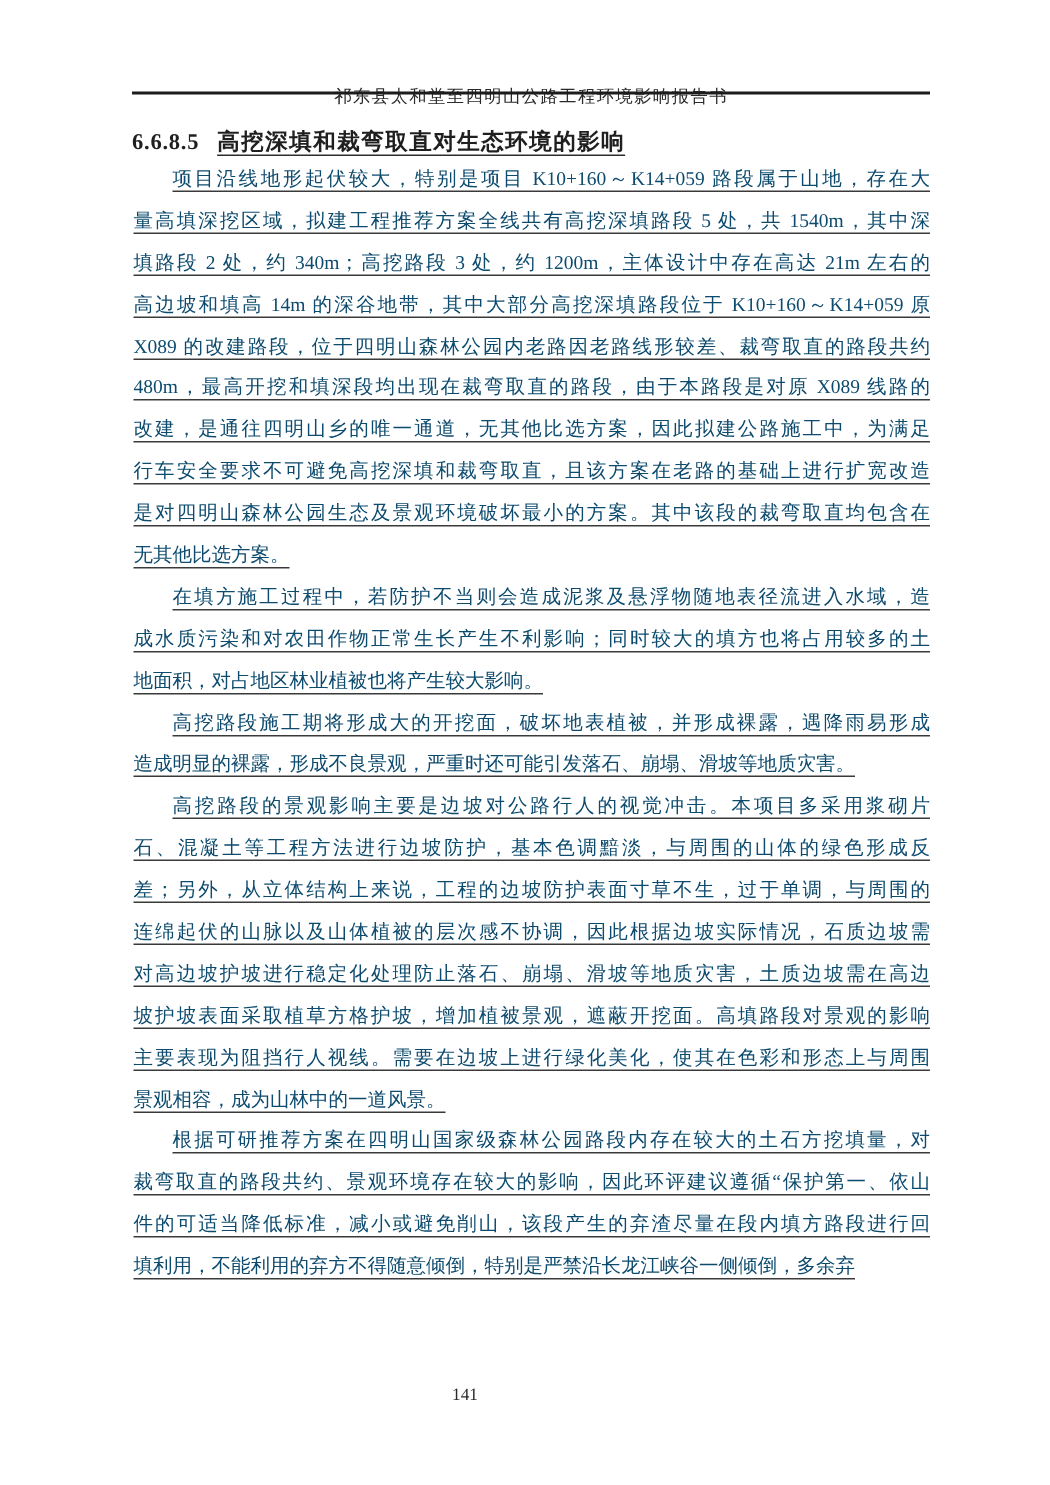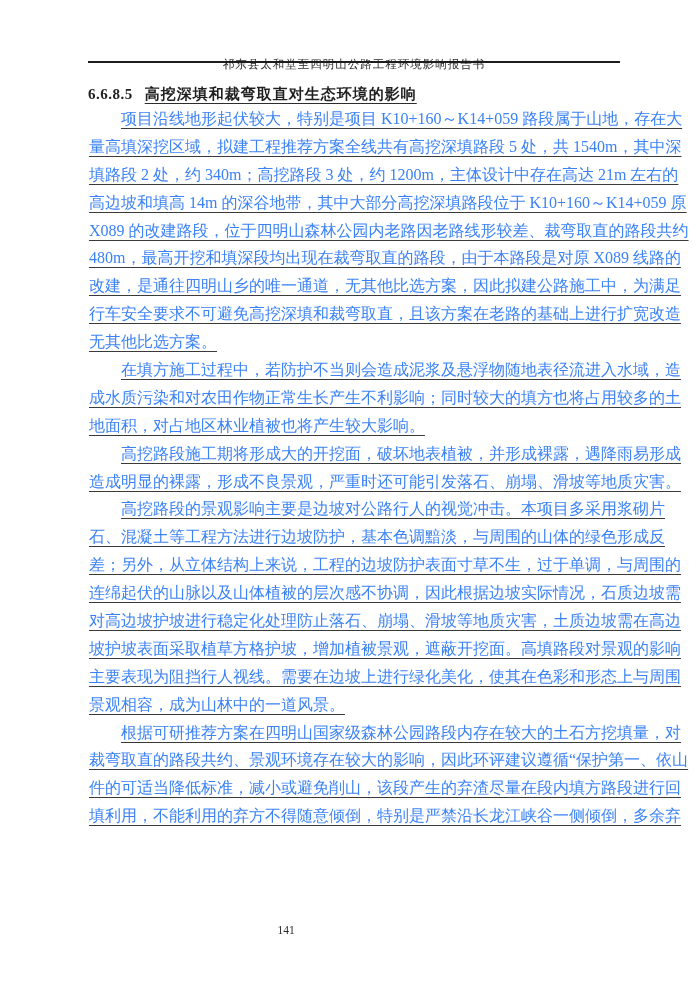--- a/index.html
+++ b/index.html
@@ -57,41 +57,42 @@
   
   .doc-body {
     position: absolute;
     top: 105px;
     left: 89px;
     width: 531px;
   }
   .line {
     height: 27.9px;
     line-height: 27.9px;
-    font-size: 16px;
-    color: #3b82f6;
+    font-size: 13px;
+    color: #0c4a6e;
     text-align: justify;
     text-align-last: justify;
     text-decoration-line: underline;
     text-decoration-thickness: 1px;
     text-underline-offset: 3.5px;
     text-decoration-color: #3a3a3a;
     white-space: nowrap;
   }
   .line.first { text-indent: 2em; }
   .line.last  { text-align-last: left; }
   
   .footer {
     position: absolute;
     top: 924px;
     left: 0;
     width: 572px;
     text-align: center;
     font-size: 11.5px;
     color: #2a2a2a;
+    padding-left: 24px;
   }
 </style>
 </head>
 <body>
 
 <div class="page">
 
   <div class="header-title">祁东县太和堂至四明山公路工程环境影响报告书</div>
 
   <div class="header-rule"></div>
@@ -102,20 +103,21 @@
 
   <div class="doc-body">
       <div class="line first">项目沿线地形起伏较大，特别是项目 K10+160～K14+059 路段属于山地，存在大</div>
       <div class="line">量高填深挖区域，拟建工程推荐方案全线共有高挖深填路段 5 处，共 1540m，其中深</div>
       <div class="line">填路段 2 处，约 340m；高挖路段 3 处，约 1200m，主体设计中存在高达 21m 左右的</div>
       <div class="line">高边坡和填高 14m 的深谷地带，其中大部分高挖深填路段位于 K10+160～K14+059 原</div>
       <div class="line">X089 的改建路段，位于四明山森林公园内老路因老路线形较差、裁弯取直的路段共约</div>
       <div class="line">480m，最高开挖和填深段均出现在裁弯取直的路段，由于本路段是对原 X089 线路的</div>
       <div class="line">改建，是通往四明山乡的唯一通道，无其他比选方案，因此拟建公路施工中，为满足</div>
       <div class="line">行车安全要求不可避免高挖深填和裁弯取直，且该方案在老路的基础上进行扩宽改造</div>
+      <div class="line">是对四明山森林公园生态及景观环境破坏最小的方案。其中该段的裁弯取直均包含在</div>
       <div class="line last">无其他比选方案。</div>
       <div class="line first">在填方施工过程中，若防护不当则会造成泥浆及悬浮物随地表径流进入水域，造</div>
       <div class="line">成水质污染和对农田作物正常生长产生不利影响；同时较大的填方也将占用较多的土</div>
       <div class="line last">地面积，对占地区林业植被也将产生较大影响。</div>
       <div class="line first">高挖路段施工期将形成大的开挖面，破坏地表植被，并形成裸露，遇降雨易形成</div>
       <div class="line last">造成明显的裸露，形成不良景观，严重时还可能引发落石、崩塌、滑坡等地质灾害。</div>
       <div class="line first">高挖路段的景观影响主要是边坡对公路行人的视觉冲击。本项目多采用浆砌片</div>
       <div class="line">石、混凝土等工程方法进行边坡防护，基本色调黯淡，与周围的山体的绿色形成反</div>
       <div class="line">差；另外，从立体结构上来说，工程的边坡防护表面寸草不生，过于单调，与周围的</div>
       <div class="line">连绵起伏的山脉以及山体植被的层次感不协调，因此根据边坡实际情况，石质边坡需</div>

